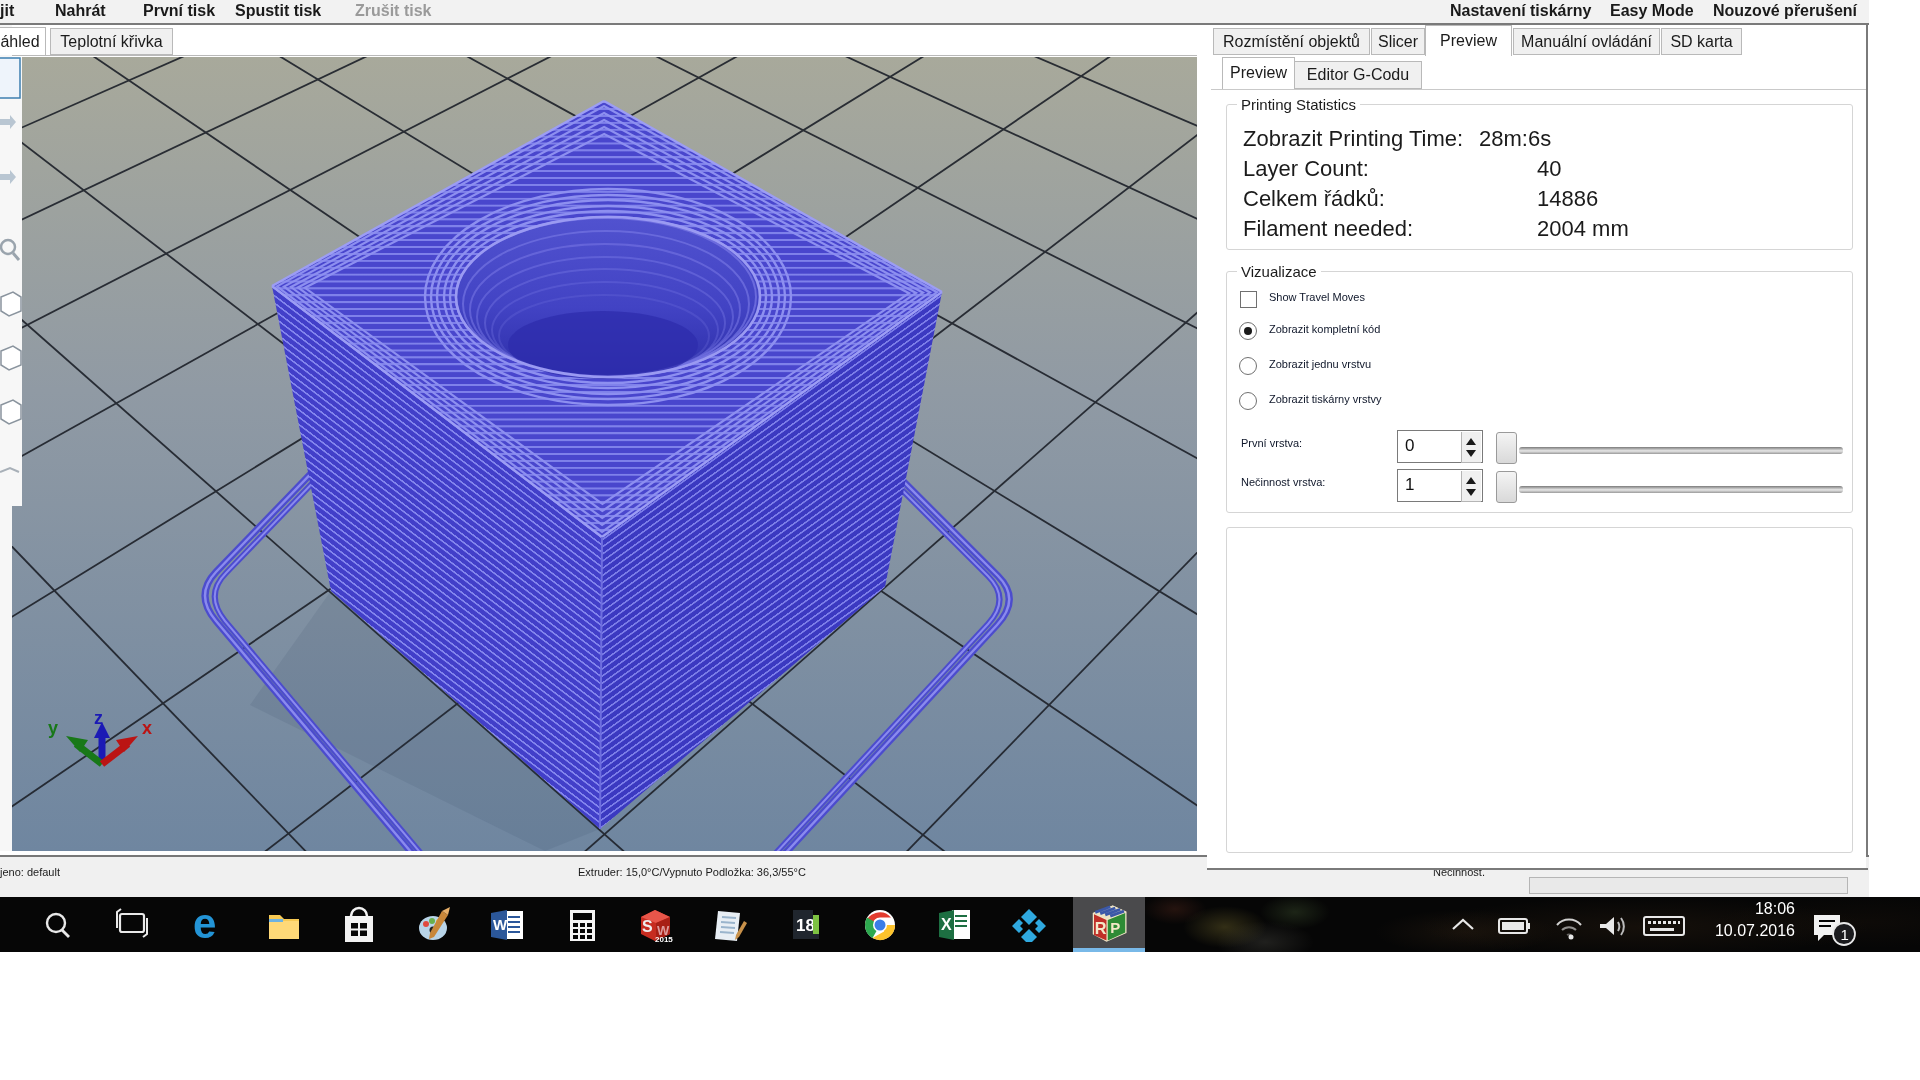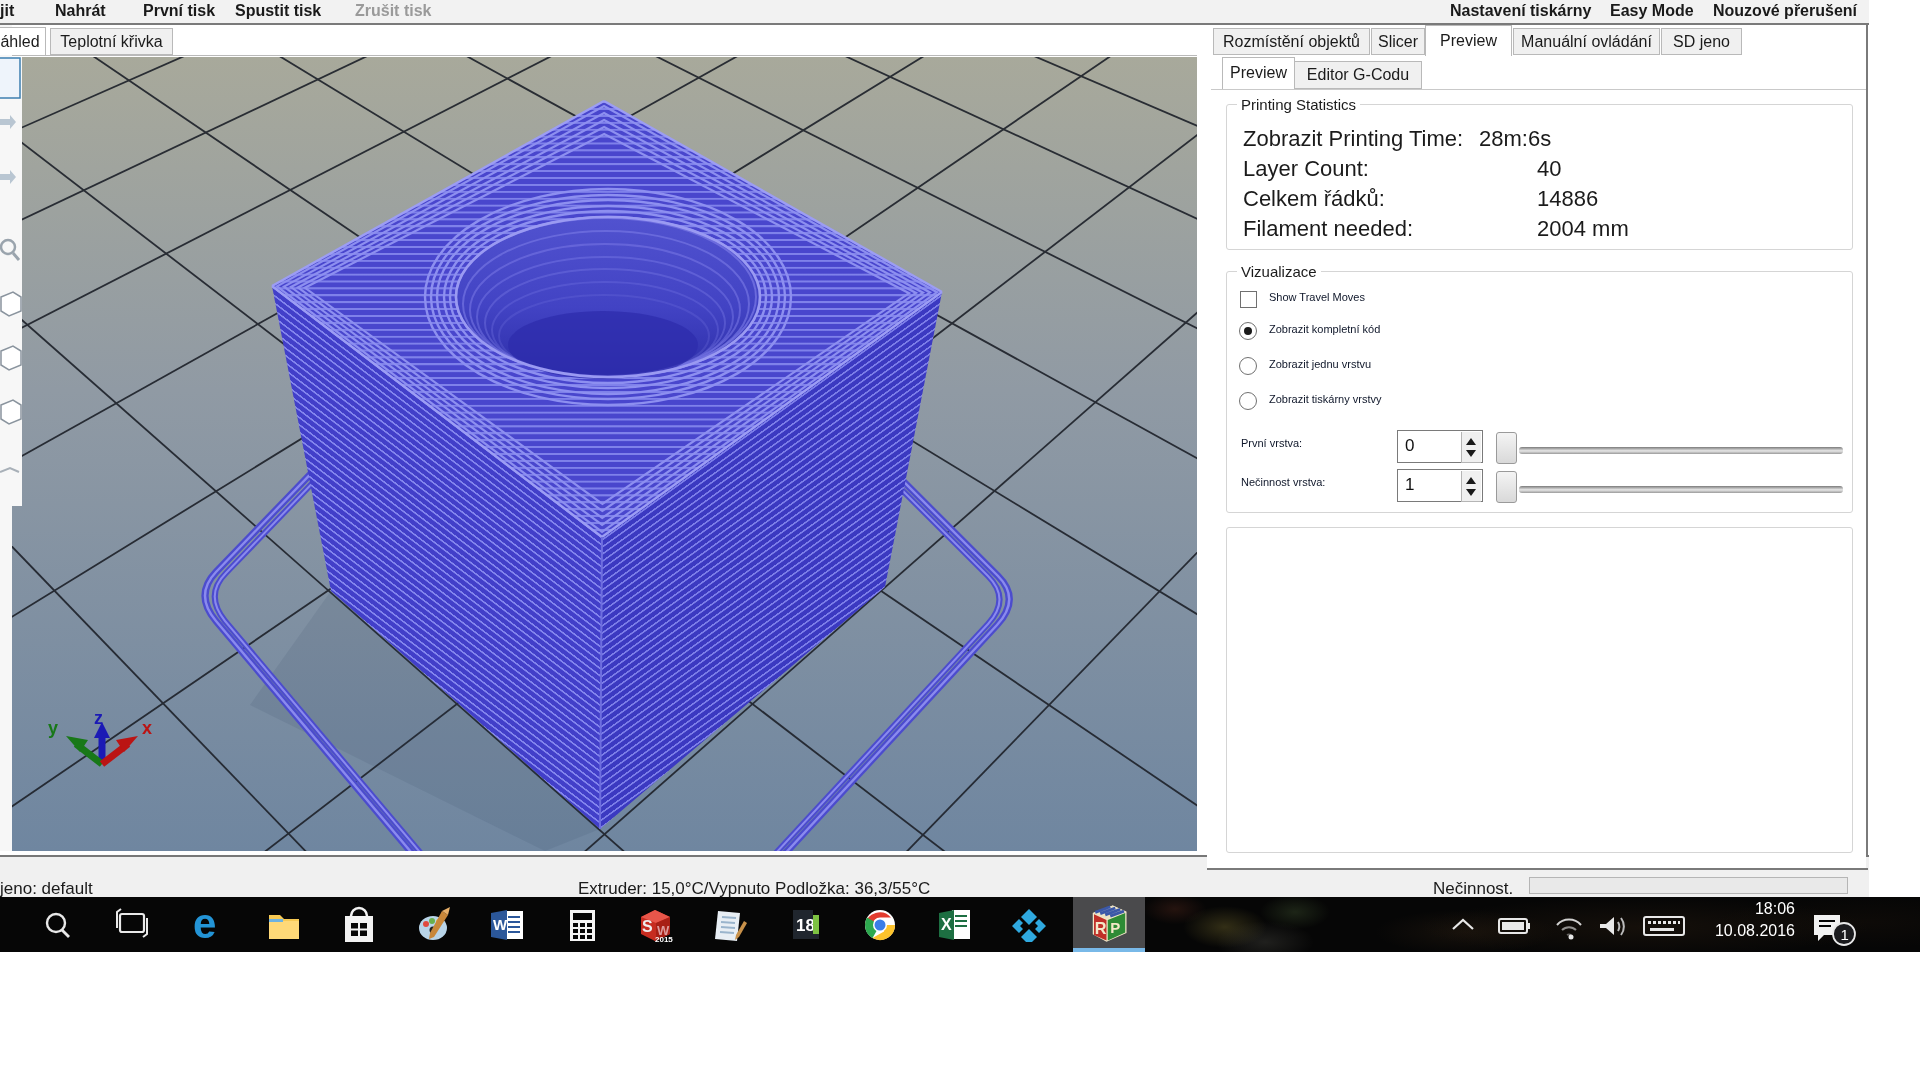--- a/index.html
+++ b/index.html
@@ -26,21 +26,21 @@
 .rb{position:absolute;width:18px;height:18px;border:1px solid #707070;border-radius:50%;background:#fff}
 .rb.sel::after{content:"";position:absolute;left:3.5px;top:3.5px;width:8px;height:8px;border-radius:50%;background:#1a1a1a}
 .spin{position:absolute;width:86px;height:33px;border:1px solid #7a7a7a;background:#fff;font-size:17px;color:#111;padding:5px 0 0 7px}
 .spinbtn{position:absolute;width:20px;height:31px;border-left:1px solid #b5b5b5;right:1px;top:1px;background:#f0f0f0;box-shadow:inset 0 -16px 0 -15px #b5b5b5,inset 0 16px 0 15px #f0f0f0}
 .spinbtn::before{content:"";position:absolute;left:4px;top:6px;border-left:5.5px solid transparent;border-right:5.5px solid transparent;border-bottom:7px solid #1a1a1a}
 .spinbtn::after{content:"";position:absolute;left:4px;bottom:6px;border-left:5.5px solid transparent;border-right:5.5px solid transparent;border-top:7px solid #1a1a1a}
 .sldtrack{position:absolute;height:7px;background:linear-gradient(#7a7a7a,#e8e8e8 55%,#9a9a9a);border-radius:3px}
 .sldthumb{position:absolute;width:21px;height:32px;background:linear-gradient(#f4f4f4,#d9d9d9);border:1px solid #9a9a9a;border-radius:3px}
 
 #statusbar{left:0;top:855px;width:1869px;height:42px;background:#f0f0f0;border-top:2px solid #777}
-#statusbar .txt{position:absolute;top:22px;font-size:17px;color:#1b1b1b;white-space:nowrap}
+#statusbar .txt{position:absolute;top:9px;font-size:11px;color:#1b1b1b;white-space:nowrap}
 #pbar{position:absolute;left:1529px;top:20px;width:319px;height:17px;border:1px solid #b5b5b5;background:#e9e9e9}
 
 #taskbar{left:0;top:897px;width:1920px;height:55px;background:#060606;overflow:hidden}
 #taskbar .ic{position:absolute;top:0;width:44px;height:55px}
 .tray{position:absolute;color:#fff}
 #belowbar{left:0;top:952px;width:1920px;height:128px;background:#fff}
 </style></head>
 <body>
 <div id="root">
 <div id="menubar" class="abs">
@@ -54,21 +54,21 @@
       <span style="left:1713px">Nouzové přerušení</span>
     </div>
 <div id="winborder" class="abs"></div>
 <div class="tab active" style="left:-6px;top:27px;width:52px;height:28px;line-height:28px;z-index:2">áhled</div>
     <div class="tab" style="left:50px;top:28px;width:123px;height:27px">Teplotní křivka</div>
     <div id="tabline-l" class="abs"></div>
     <div class="tab" style="left:1213px;top:28px;width:157px;height:27px">Rozmístění objektů</div>
     <div class="tab" style="left:1371px;top:28px;width:54px;height:27px">Slicer</div>
     <div class="tab active" style="left:1425px;top:25px;width:87px;height:31px;line-height:29px">Preview</div>
     <div class="tab" style="left:1513px;top:28px;width:147px;height:27px">Manuální ovládání</div>
-    <div class="tab" style="left:1661px;top:28px;width:81px;height:27px">SD jeno</div>
+    <div class="tab" style="left:1661px;top:28px;width:81px;height:27px">SD karta</div>
 <div id="vpwrap" class="abs"><svg id="vp" width="1185" height="794" viewBox="12 57 1185 794">
  <defs>
   <linearGradient id="bg" x1="0" y1="57" x2="0" y2="851" gradientUnits="userSpaceOnUse">
    <stop offset="0" stop-color="#a8a99b"></stop>
             <stop offset="0.42" stop-color="#909aa4"></stop>
    <stop offset="1" stop-color="#6f86a0"></stop>
   </linearGradient>
   <linearGradient id="stripeL" gradientUnits="userSpaceOnUse" x1="0" y1="0" x2="-3.54" y2="4.65" spreadMethod="repeat">
    <stop offset="0" stop-color="#423fc9"></stop>
             <stop offset="0.66" stop-color="#423fc9"></stop>
@@ -403,21 +403,21 @@
           <rect x="11" y="10" width="3" height="3"></rect>
           <rect x="16" y="10" width="3" height="3"></rect>
           <rect x="21" y="10" width="3" height="3"></rect>
           <rect x="26" y="10" width="3" height="3"></rect>
           <rect x="31" y="10" width="3" height="3"></rect>
           <rect x="36" y="10" width="2" height="3"></rect>
           <rect x="8" y="17" width="24" height="3"></rect>
         </g>
       </svg>
 <div class="tray" style="left:1700px;top:3px;width:95px;text-align:right;font-size:16px">18:06</div>
-<div class="tray" style="left:1680px;top:25px;width:115px;text-align:right;font-size:16px">10.08.2016</div>
+<div class="tray" style="left:1680px;top:25px;width:115px;text-align:right;font-size:16px">10.07.2016</div>
 <svg class="abs" style="left:1806px;top:10px" width="60" height="44">
         <path d="M8 8 h26 v20 h-16 l-6 6 v-6 h-4 Z" fill="#f2f2f2"></path>
         <g stroke="#060606" stroke-width="2">
           <line x1="13" y1="14" x2="29" y2="14"></line>
           <line x1="13" y1="19" x2="25" y2="19"></line>
         </g>
         <circle cx="38" cy="27" r="11" fill="#1b1b1e" stroke="#e8e8e8" stroke-width="1.8"></circle>
         <text x="34.5" y="33" font-size="15" fill="#fff" font-family="Liberation Sans">1</text>
       </svg>
 </div>

